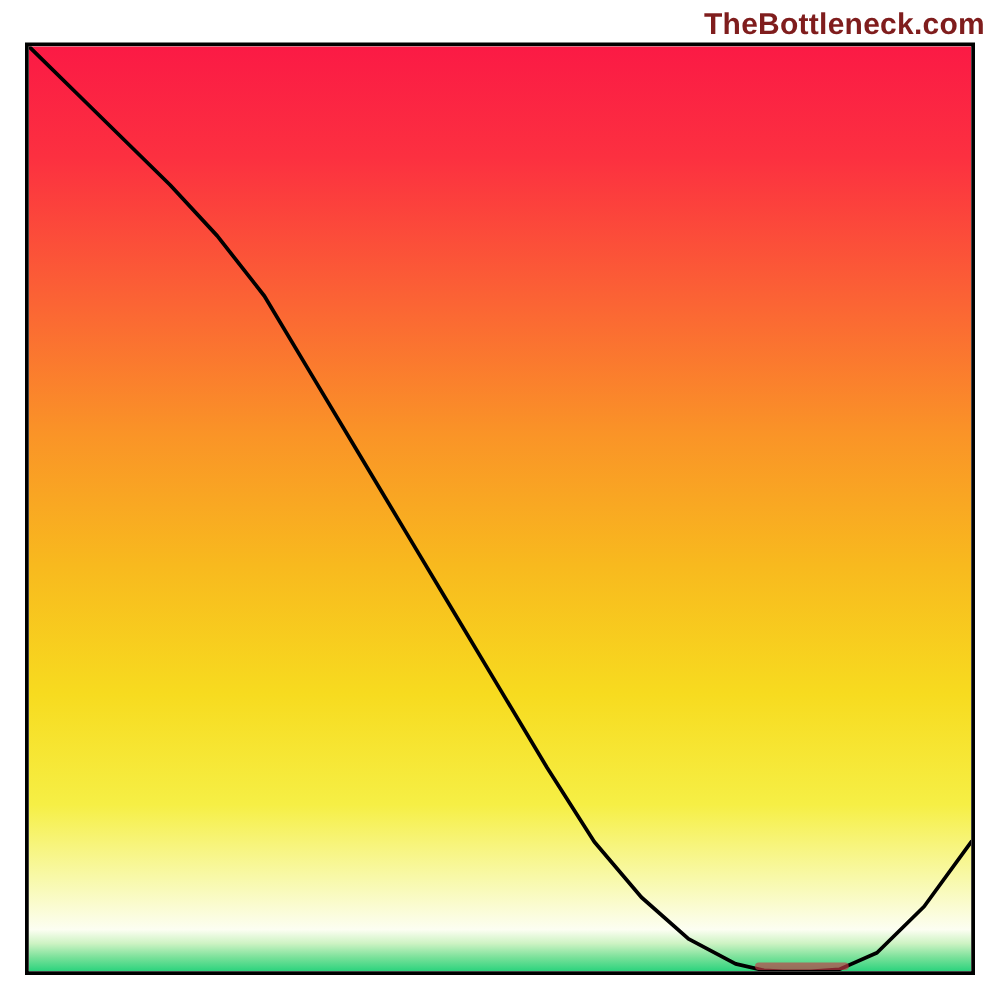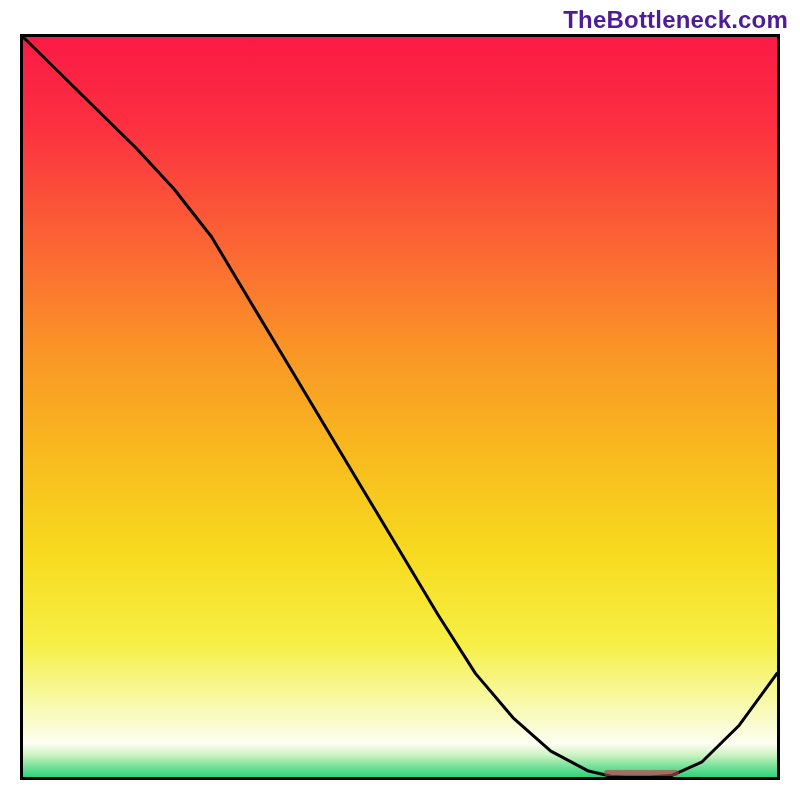--- a/index.html
+++ b/index.html
@@ -10,21 +10,21 @@
     background: #ffffff;
     font-family: Arial, Helvetica, sans-serif;
     overflow: hidden;
   }
   .watermark {
     position: absolute;
     top: 6px;
     right: 12px;
     font-size: 24px;
     font-weight: bold;
-    color: #4c1d95;
+    color: #7f1d1d;
     letter-spacing: 0.2px;
     user-select: none;
   }
   .plot-area {
     position: absolute;
     left: 20px;
     top: 34px;
     width: 760px;
     height: 746px;
     border: 3px solid #000000;

